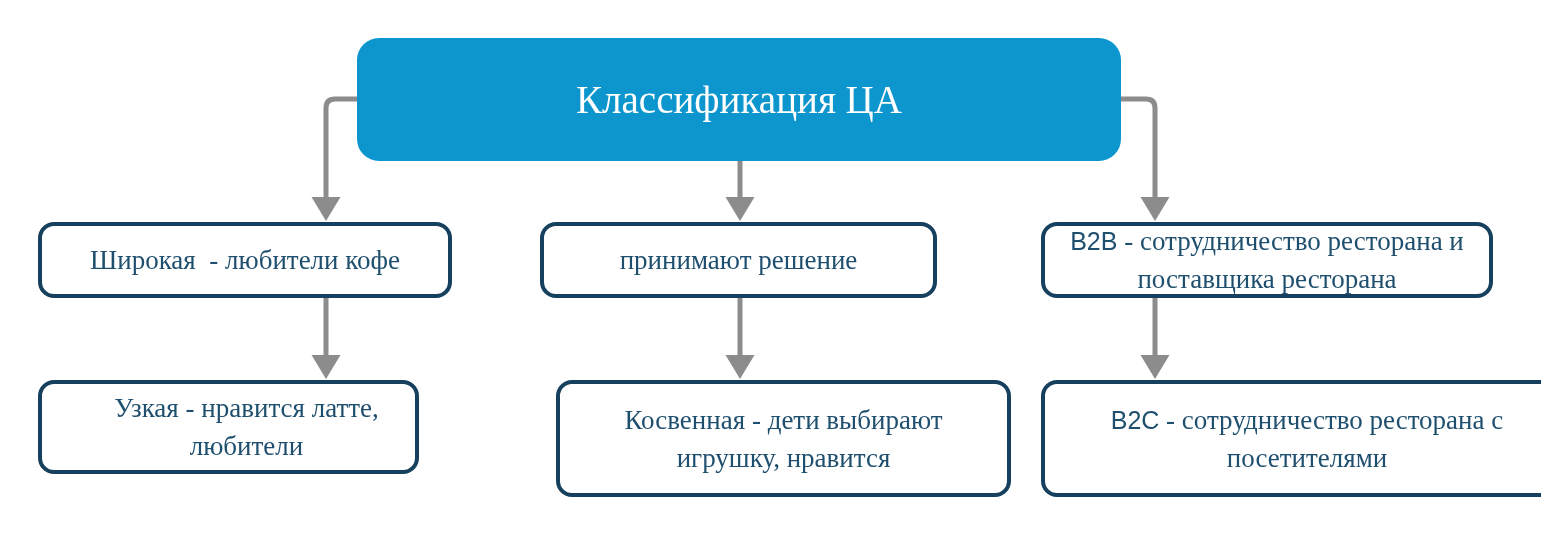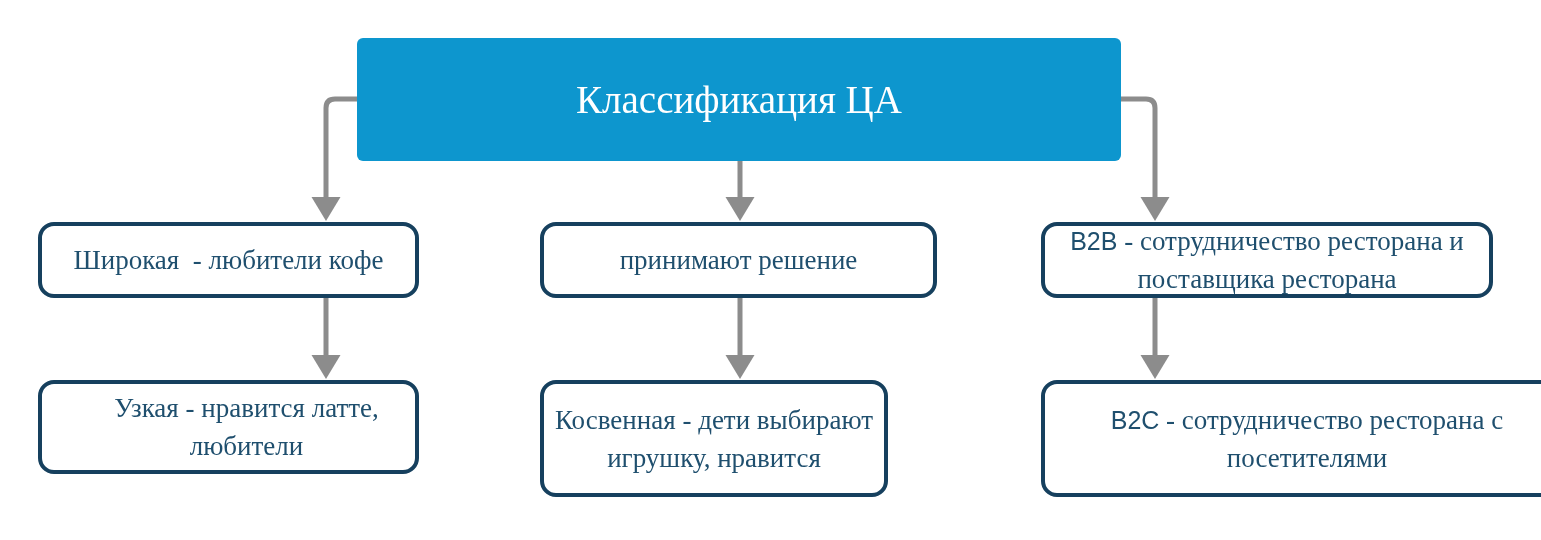--- a/index.html
+++ b/index.html
@@ -9,21 +9,21 @@
     background:#ffffff;
     font-family:"Liberation Serif", serif;
     overflow:hidden;
   }
   .arrows{position:absolute;left:0;top:0;width:1541px;height:540px;}
   .arrows path{stroke:var(--arrow,#8c8c8c);stroke-width:5;fill:none;stroke-linecap:round;stroke-linejoin:round;}
   .arrows polygon{fill:var(--arrow,#8c8c8c);stroke:none;}
   .header-node{
     position:absolute;left:357px;top:38px;width:764px;height:123px;
     background:var(--header-bg,#0d96ce);
-    border-radius:6px;
+    border-radius:22px;
     display:flex;align-items:center;justify-content:center;
   }
   .header-node .title{
     color:var(--header-text,#ffffff);
     font-size:39px;
     white-space:pre;
   }
   .node{
     position:absolute;
     background:#ffffff;
@@ -31,25 +31,25 @@
     border-radius:16px;
     box-sizing:border-box;
     display:flex;flex-direction:column;align-items:center;justify-content:center;
     color:var(--node-text,#1f4f6e);
     font-size:27px;
     line-height:38px;
     text-align:center;
   }
   .node .line{white-space:pre;}
   .node .sans{font-family:"Liberation Sans", sans-serif;font-size:25px;text-align:center;}
-  .n-wide    {left:38px;  top:222px;width:381px;height:76px;}
+  .n-wide    {left:38px;  top:222px;width:414px;height:76px;}
   .n-main    {left:540px; top:222px;width:397px;height:76px;}
   .n-b2b     {left:1041px;top:222px;width:452px;height:76px;}
   .n-narrow  {left:38px;  top:380px;width:381px;height:94px;padding-left:36px;}
-  .n-indirect{left:540px; top:380px;width:348px;height:117px;}
+  .n-indirect{left:556px; top:380px;width:455px;height:117px;}
   .n-b2c     {left:1041px;top:380px;width:532px;height:117px;}
 </style>
 </head>
 <body>
 
 <div class="canvas">
 
   <svg class="arrows" viewBox="0 0 1541 540" xmlns="http://www.w3.org/2000/svg">
     <g>
       <path d="M357,99 H335 Q326,99 326,108 V198"></path>

